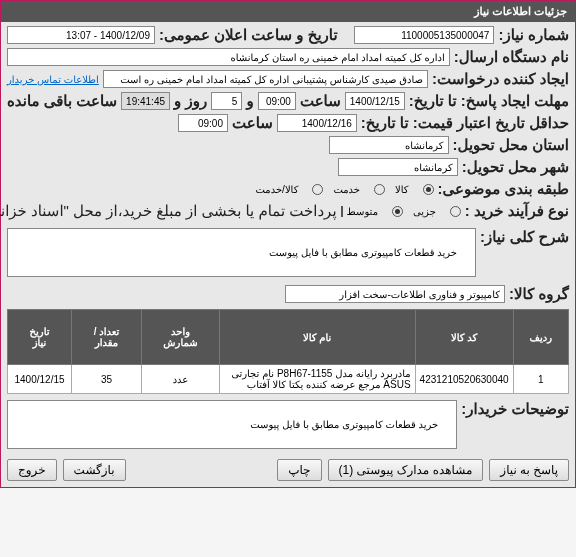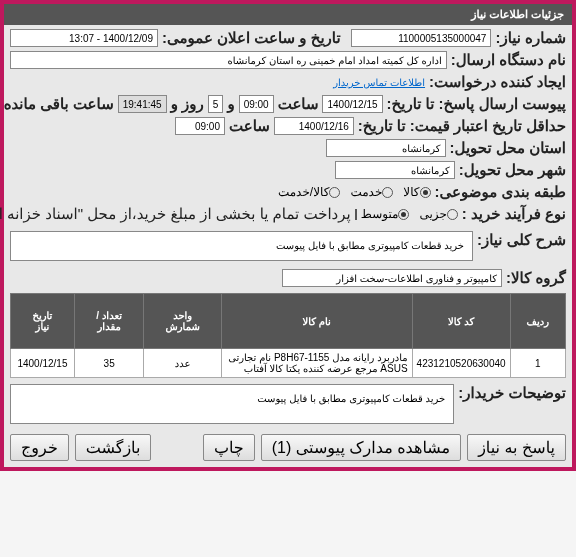--- a/index.html
+++ b/index.html
@@ -5,21 +5,21 @@
 * { box-sizing: border-box; margin: 0; padding: 0; }
 body {
   font-family: Tahoma, Arial, sans-serif;
   font-size: 11px;
   background: #f5f5f5;
   direction: rtl;
   width: 576px;
 }
 .panel {
   background: #e8e8e8;
-  border: 4px solid #be185d;
+  border: 1px solid #be185d;
 }
 .panel-header {
   background: #555;
   color: #fff;
   padding: 4px 8px;
   font-size: 11px;
   font-weight: bold;
 }
 .section {
   padding: 2px 6px;
@@ -53,22 +53,22 @@
   cursor: pointer;
 }
 .radio-group {
   display: inline-flex;
   gap: 10px;
   align-items: center;
 }
 .radio-item {
   display: inline-flex;
   align-items: center;
-  gap: 0;
-  font-size: 12px;
+  gap: 14px;
+  font-size: 10px;
 }
 .radio {
   width: 11px;
   height: 11px;
   border: 1px solid #555;
   border-radius: 50%;
   display: inline-block;
   position: relative;
 }
 .radio.checked::after {
@@ -91,21 +91,21 @@
   background: #ccc;
   padding: 3px 8px;
   font-weight: bold;
   font-size: 11px;
   border-top: 1px solid #999;
   border-bottom: 1px solid #999;
 }
 .textarea {
   background: #fff;
   border: 1px solid #888;
-  padding: 8px;
+  padding: 18px;
   font-size: 10px;
   width: 100%;
   min-height: 30px;
 }
 table {
   width: 100%;
   border-collapse: collapse;
   font-size: 10px;
   background: #fff;
 }
@@ -125,21 +125,21 @@
 .button-bar {
   display: flex;
   gap: 6px;
   padding: 6px;
   justify-content: flex-start;
 }
 .btn {
   background: linear-gradient(#f8f8f8, #ddd);
   border: 1px solid #888;
   padding: 3px 10px;
-  font-size: 16px;
+  font-size: 12px;
   cursor: pointer;
   border-radius: 2px;
 }
 .spacer { flex: 1; }
 .content-wrap { position: relative; }
 </style>
 </head>
 <body>
 
 <div class="panel content-wrap">
@@ -155,25 +155,26 @@
       <span class="field" style="width:148px">1400/12/09 - 13:07</span>
     </div>
 
     <div class="row">
       <span class="label">نام دستگاه ارسال:</span>
       <span class="field wide">اداره کل کمیته امداد امام خمینی  ره  استان کرمانشاه</span>
     </div>
 
     <div class="row">
       <span class="label">ایجاد کننده درخواست:</span>
+      <span class="field wide">صادق  صیدی  کارشناس پشتیبانی  اداره کل کمیته امداد امام خمینی  ره  است</span>
       <span class="link">اطلاعات تماس خریدار</span>
     </div>
 
     <div class="row">
-      <span class="label">پیوست ارسال پاسخ: تا تاریخ:</span>
+      <span class="label">مهلت ایجاد پاسخ: تا تاریخ:</span>
       <span class="field" style="width:80px">1400/12/15</span>
       <span class="label">ساعت</span>
       <span class="field" style="width:50px">09:00</span>
       <span class="label">و</span>
       <span class="field" style="width:40px;text-align:center">5</span>
       <span class="label">روز و</span>
       <span class="field" style="width:60px;background:#ddd">19:41:45</span>
       <span class="label">ساعت باقی مانده</span>
     </div>
 

